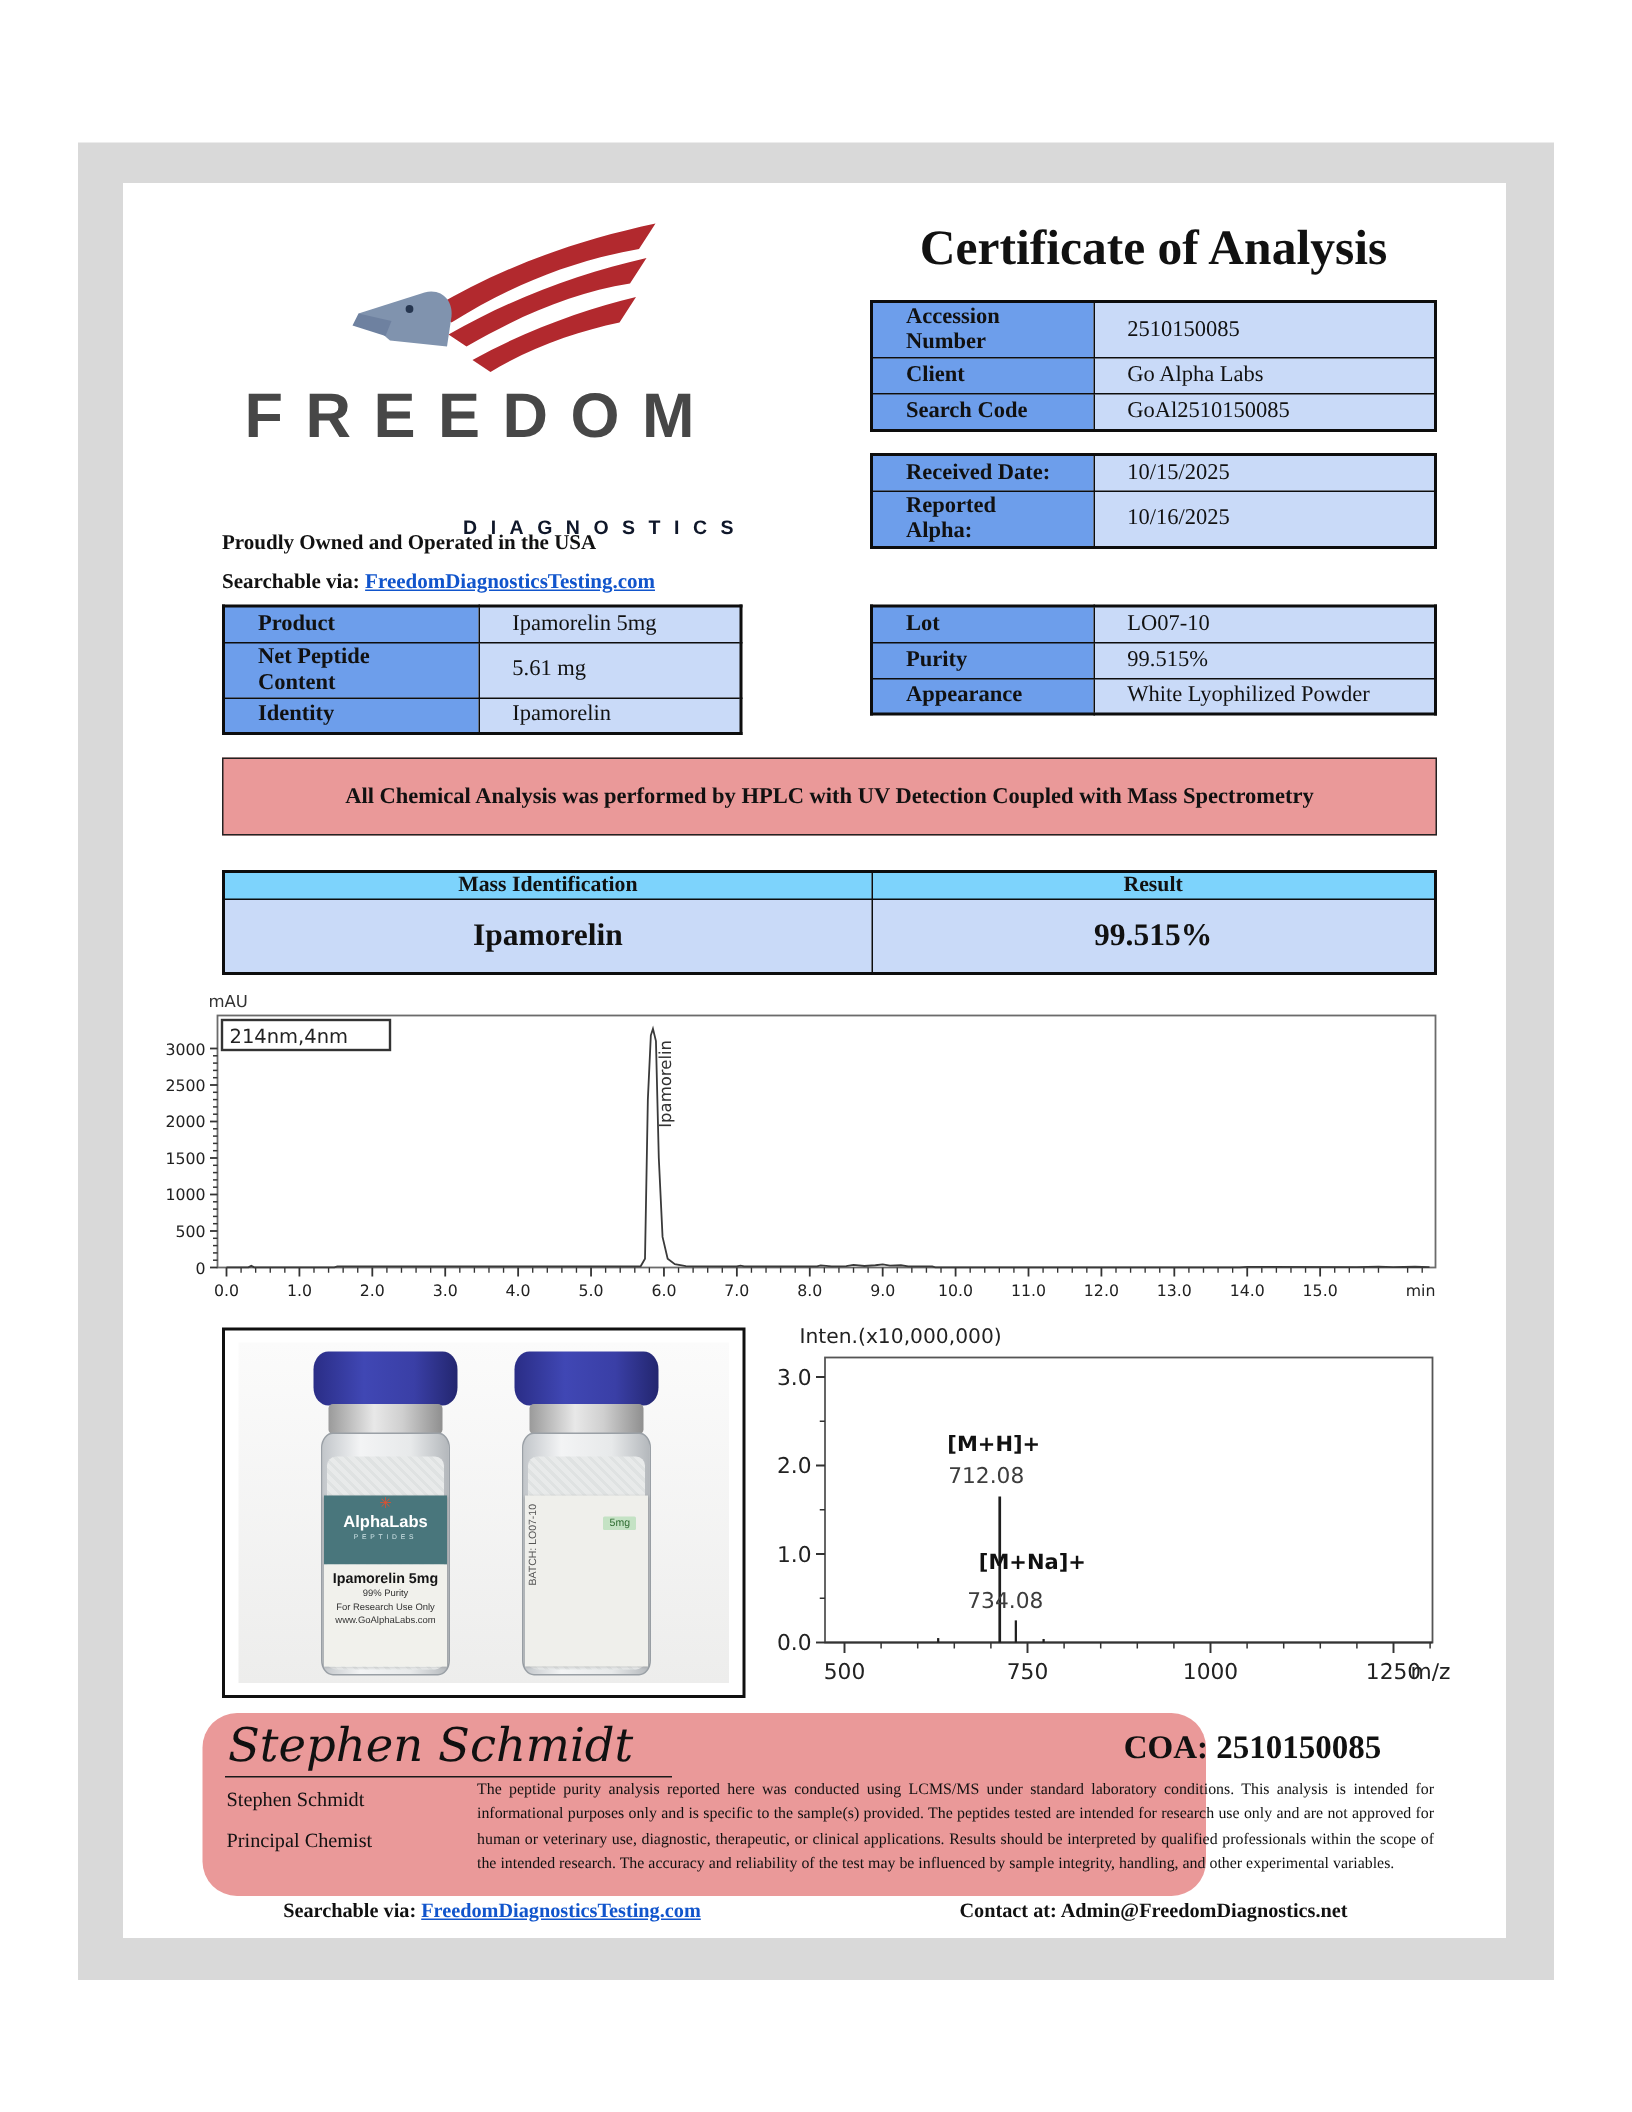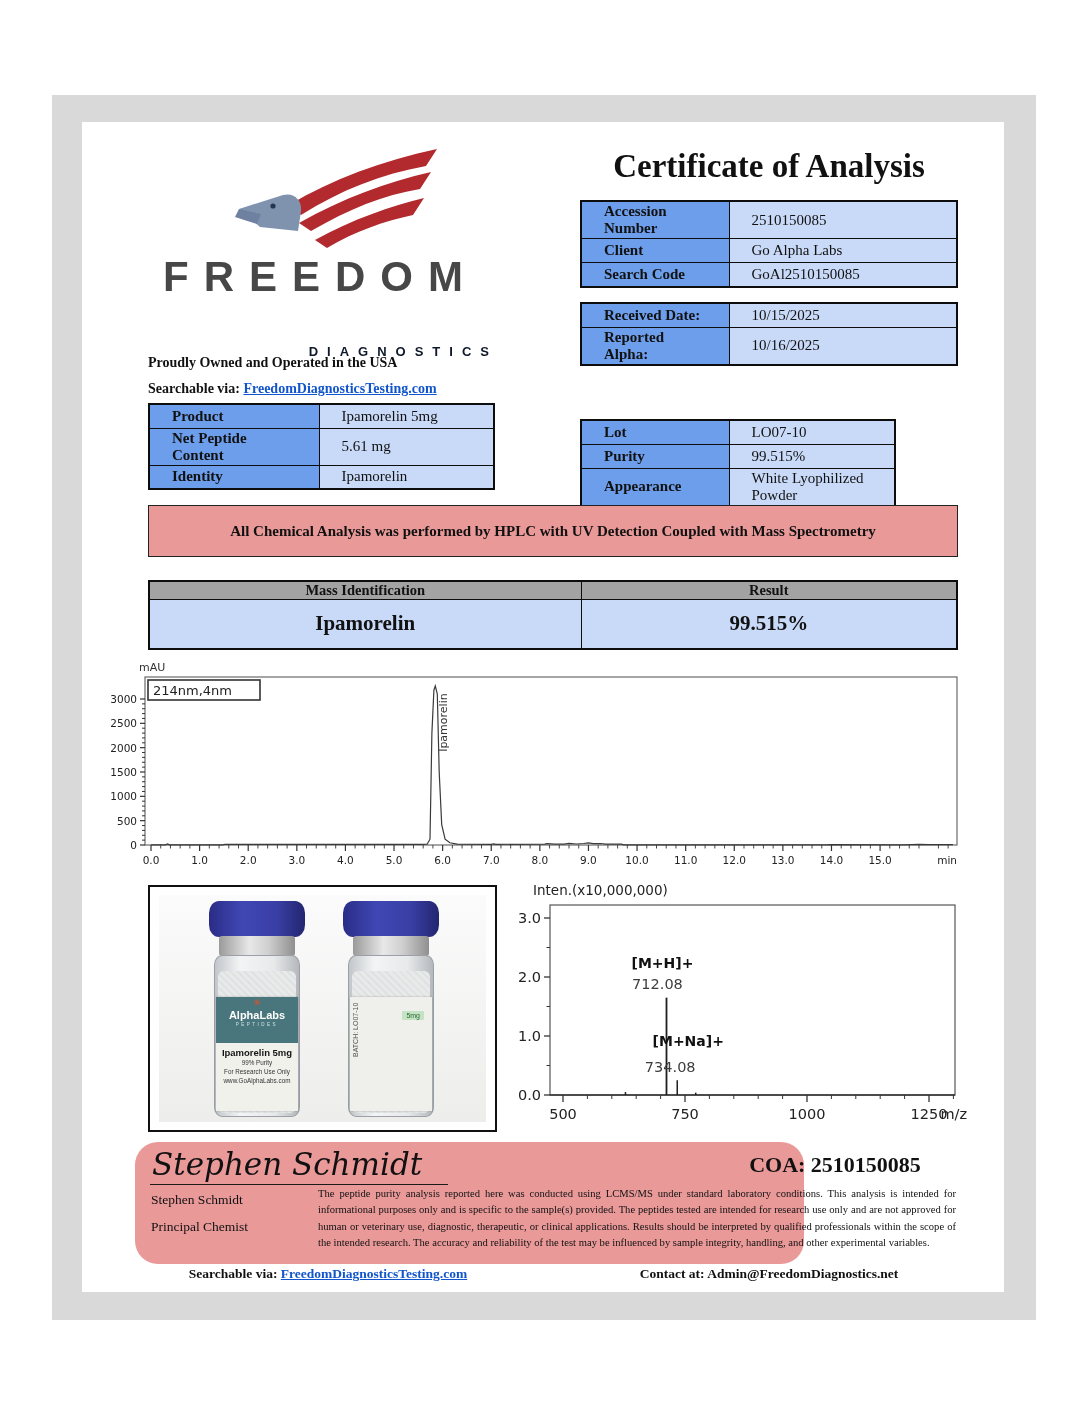--- a/index.html
+++ b/index.html
@@ -36,31 +36,31 @@
   
   table.itable{position:absolute;border-collapse:collapse;table-layout:fixed;}
   table.itable td{border:1.6px solid var(--border-dark);font-size:15px;padding:1px 22px;height:24px;vertical-align:middle;}
   table.itable td.lbl{background:var(--blue-label);font-weight:bold;}
   table.itable td.val{background:var(--blue-value);}
   table.itable{border:2px solid var(--border-dark);}
 
   .t-accession{left:580px;top:200px;width:378px;}
   .t-dates{left:580px;top:302px;width:378px;}
   .t-product{left:148px;top:403px;width:347px;}
-  .t-lot{left:580px;top:403px;width:316px;margin-top:16px;}
+  .t-lot{left:580px;top:403px;width:378px;}
 
   
   .banner{left:148px;top:505px;width:810px;height:52px;background:var(--pink);
      border:1.6px solid #222;display:flex;align-items:center;justify-content:center;
      font-weight:bold;font-size:15px;}
 
   
   table.mtable{position:absolute;left:148px;top:580px;width:810px;border-collapse:collapse;table-layout:fixed;border:2px solid var(--border-dark);}
   table.mtable td{border:1.8px solid var(--border-dark);text-align:center;}
-  table.mtable tr.hdr td{background:#a3a3a3;font-weight:bold;font-size:14.5px;height:14px;}
+  table.mtable tr.hdr td{background:#7dd3fc;font-weight:bold;font-size:14.5px;height:14px;}
   table.mtable tr.dat td{background:var(--blue-value);font-weight:bold;font-size:21px;height:49px;}
 
   svg text{font-family:"DejaVu Sans","Liberation Sans",sans-serif;}
 
   
   .photo-box{left:148px;top:885px;width:349px;height:247px;border:2px solid #101010;background:#fff;}
   .photo-inner{position:absolute;left:9px;top:8px;right:9px;bottom:8px;
      background:linear-gradient(180deg,#fbfbfb,#ededec);}
   .vial{position:absolute;width:120px;height:222px;top:6px;}
   .vial.v1{left:38px;} .vial.v2{left:172px;}

